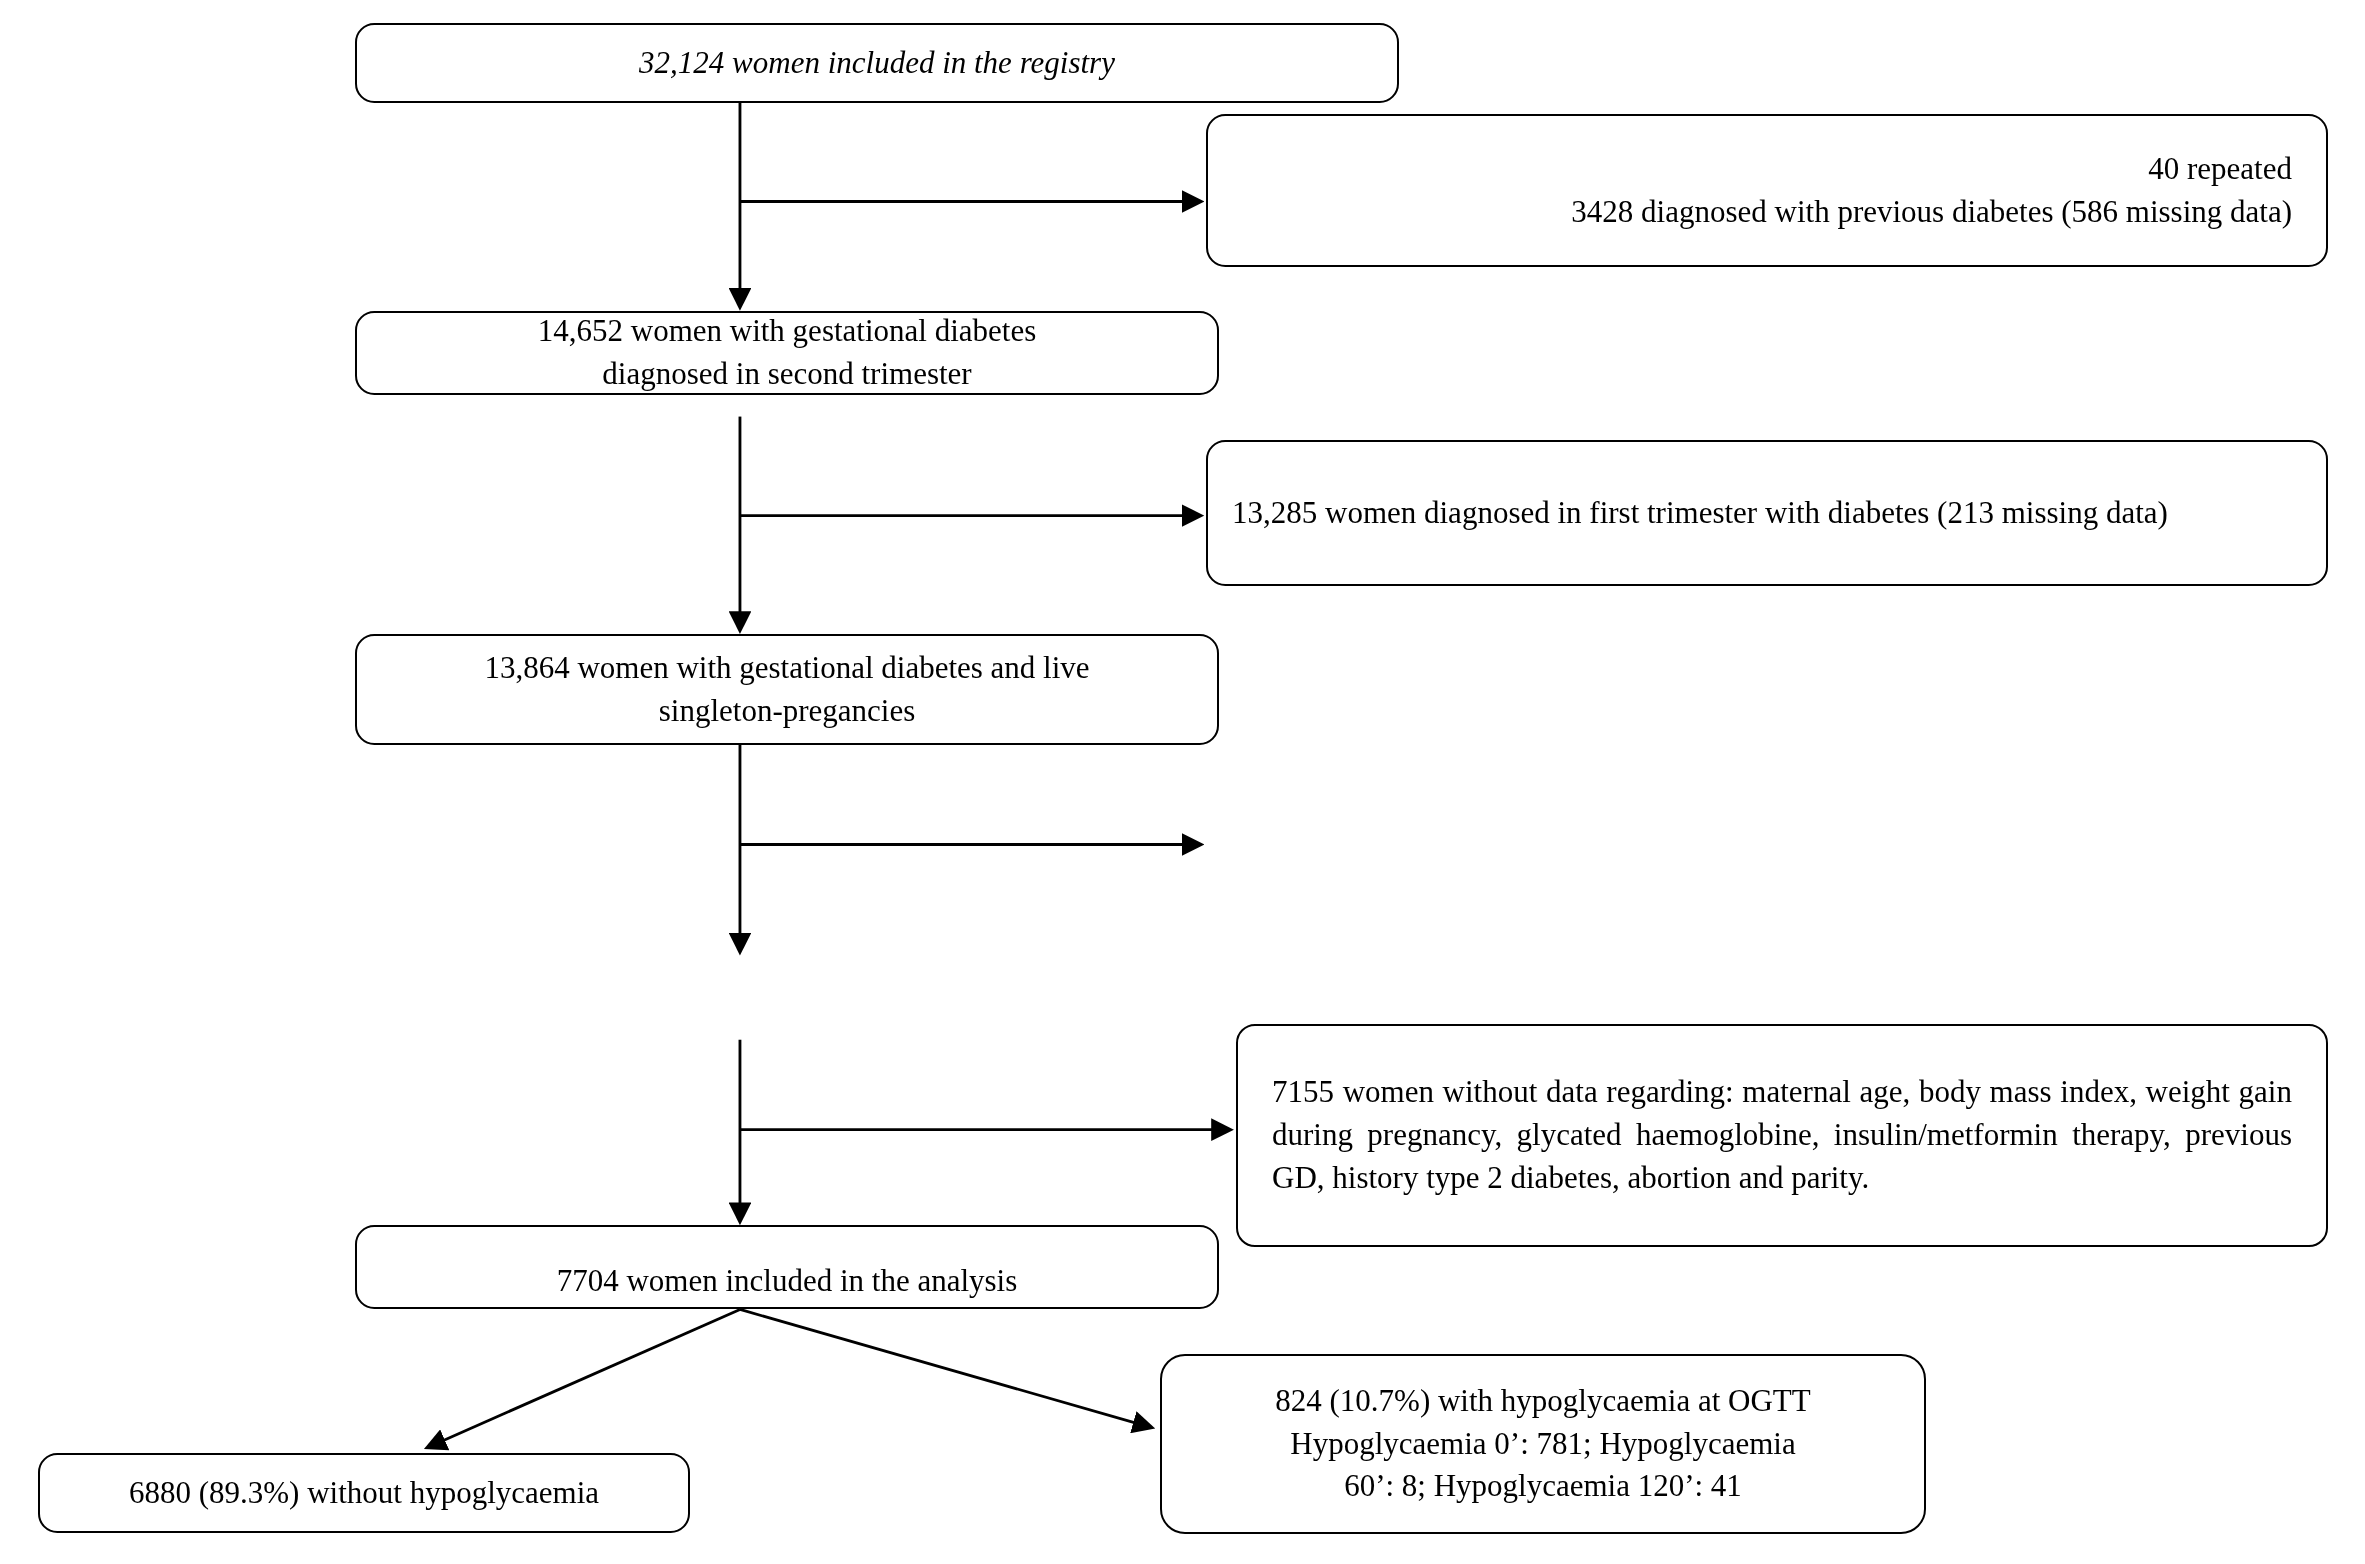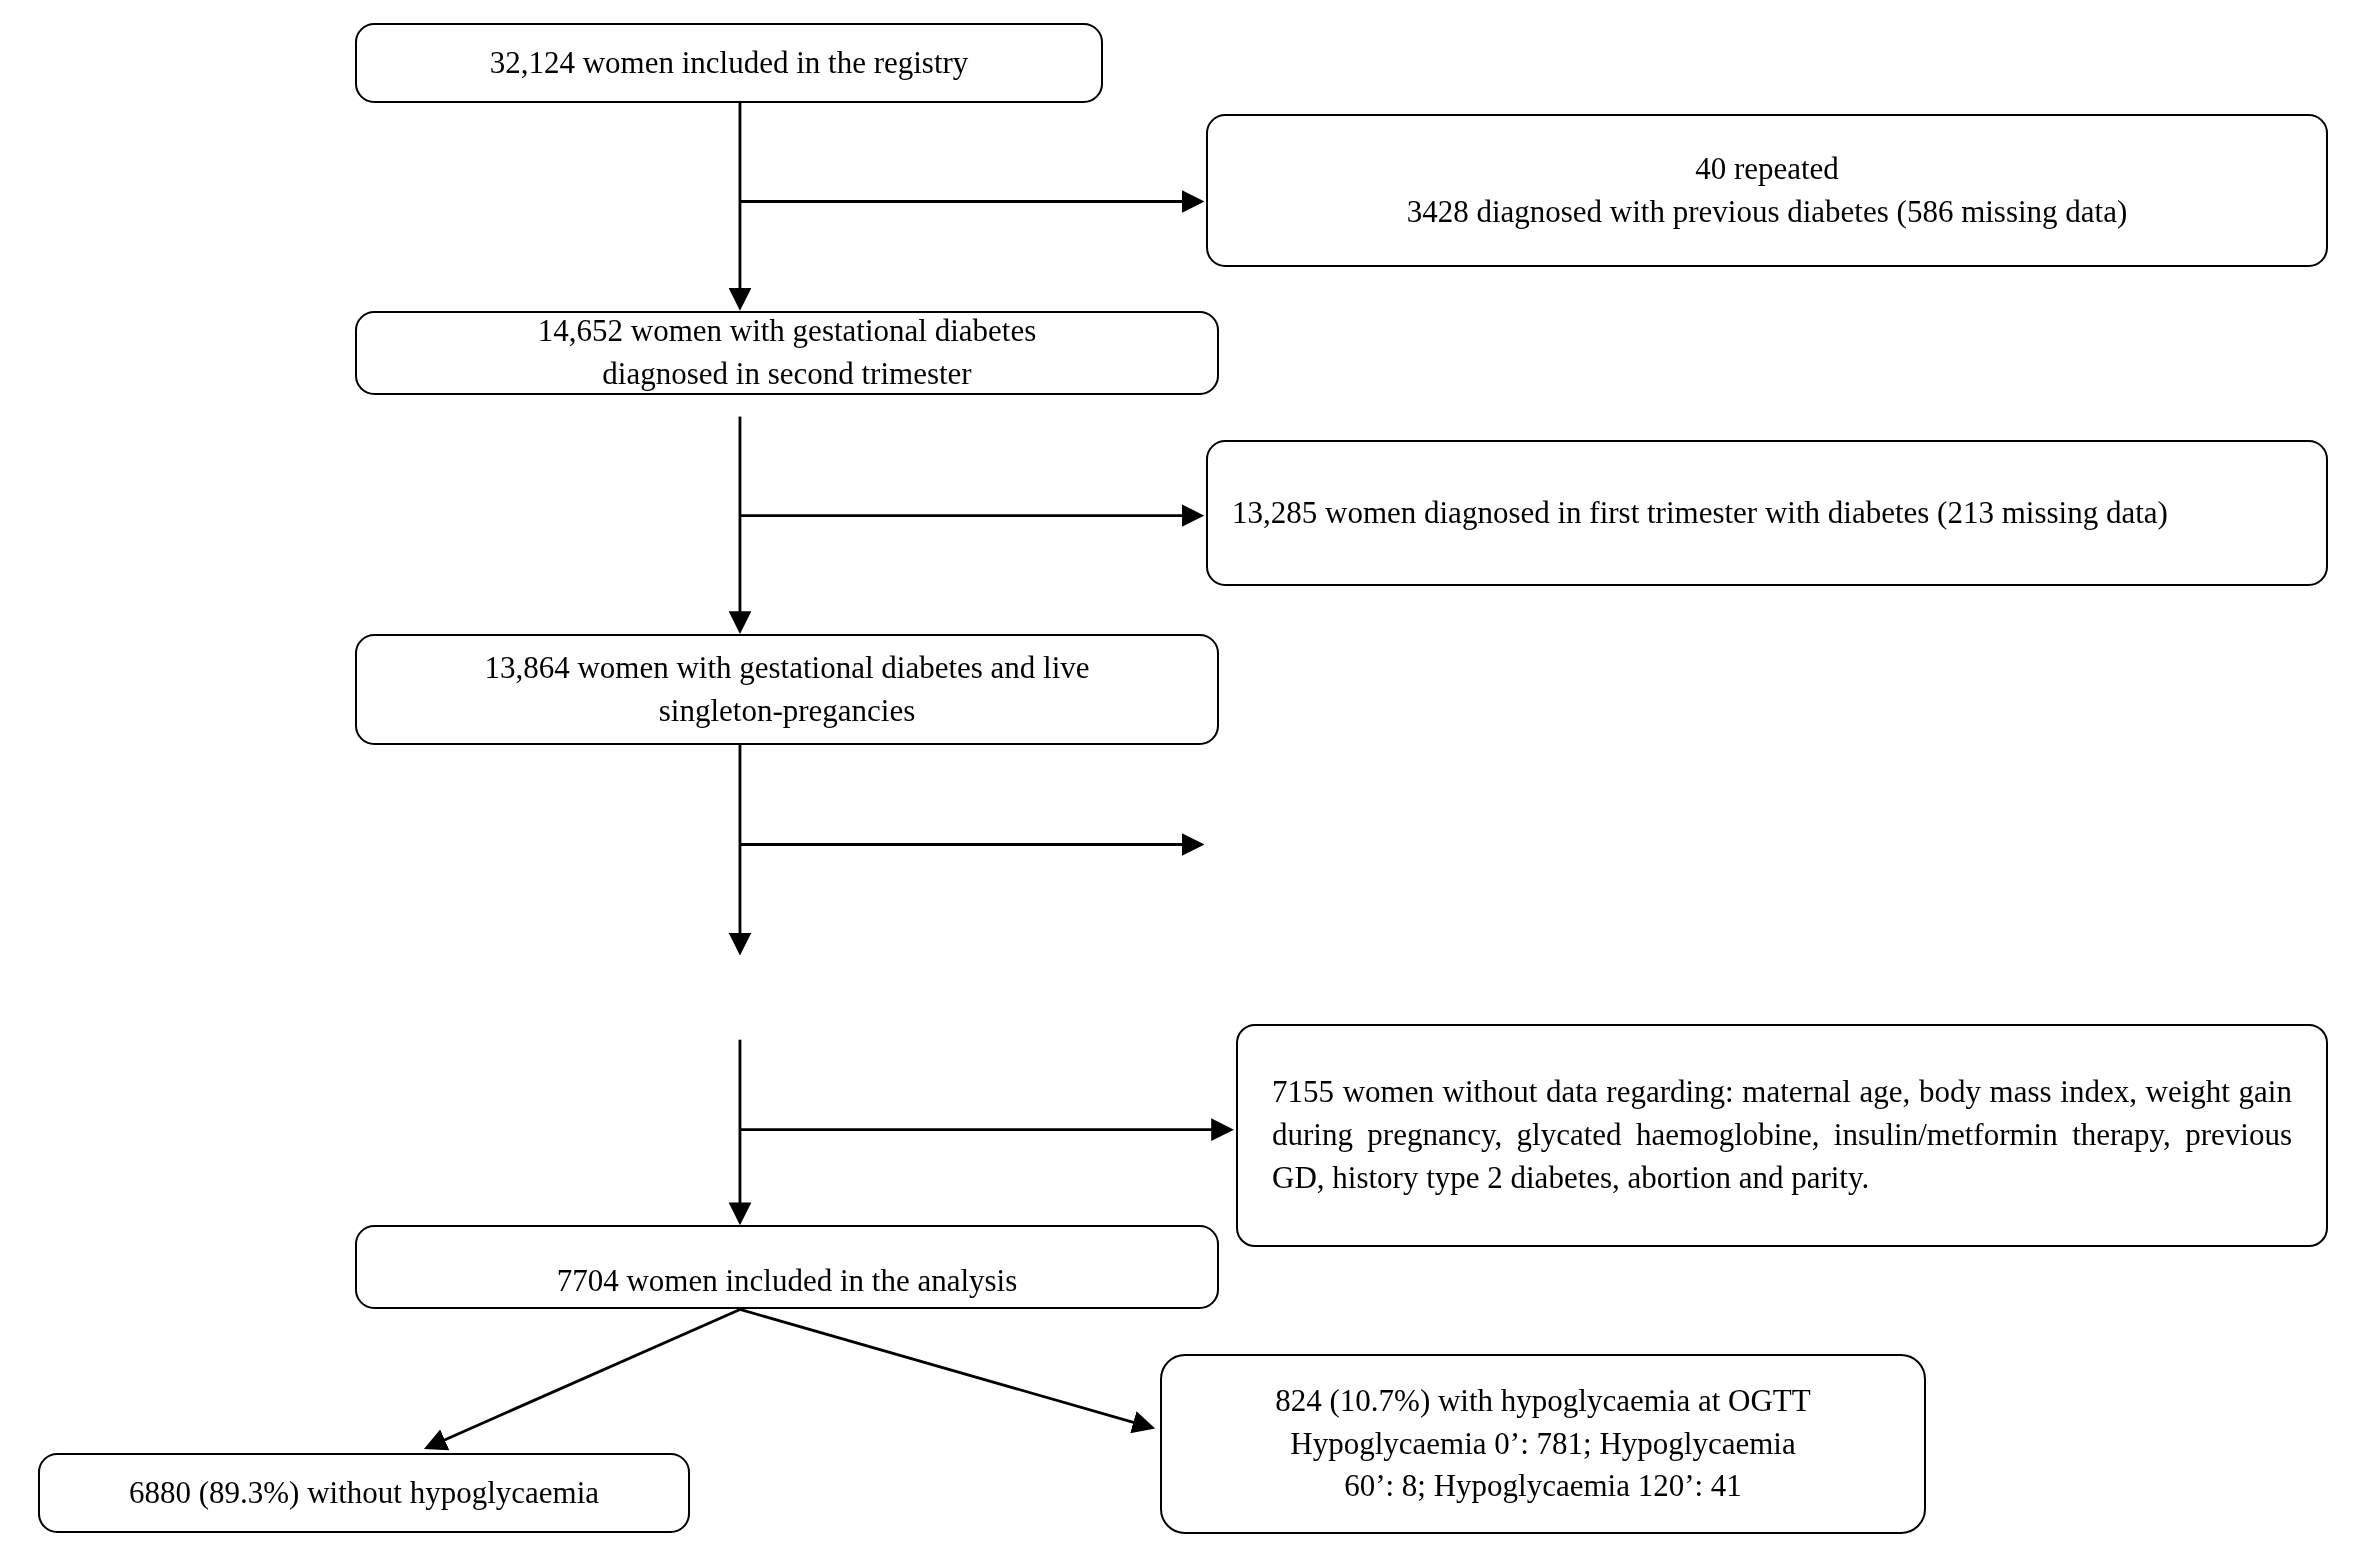--- a/index.html
+++ b/index.html
@@ -23,25 +23,25 @@
     position: absolute;
     border: 2.8px solid #000000;
     border-radius: 19.3px;
     background: #ffffff;
     display: flex;
     flex-direction: column;
     justify-content: center;
     padding: 4.6px 34px;
   }
   .box.center { align-items: center; text-align: center; }
-  .box.left   { align-items: center; text-align: left; }
+  .box.left   { align-items: flex-end; text-align: left; }
   .jtext { margin: 0; width: 100%; text-align: justify; text-justify: inter-word; }
 
   
-  #box-registry   { left: 355px;  top: 23px;   width: 748px; height: 80px; }
+  #box-registry   { left: 355px;  top: 23px;   width: 1044px; height: 80px; font-style: italic; }
   #box-second     { left: 355px;  top: 311px;  width: 864px; height: 84px; }
   #box-singleton  { left: 355px;  top: 634px; width: 864px; height: 111px; }
   #box-gd         { left: 355px;  top: 955px; width: 864px; height: 84px; }
   #box-analysis   { left: 355px;  top: 1225px; width: 864px; height: 84px; justify-content: flex-end; }
 
   
   #box-without    { left: 38px;   top: 1453px; width: 652px; height: 80px; align-items: center; }
   #box-with       { left: 1160px; top: 1354px; width: 766px; height: 180px; border-radius: 25px; }
 
   

